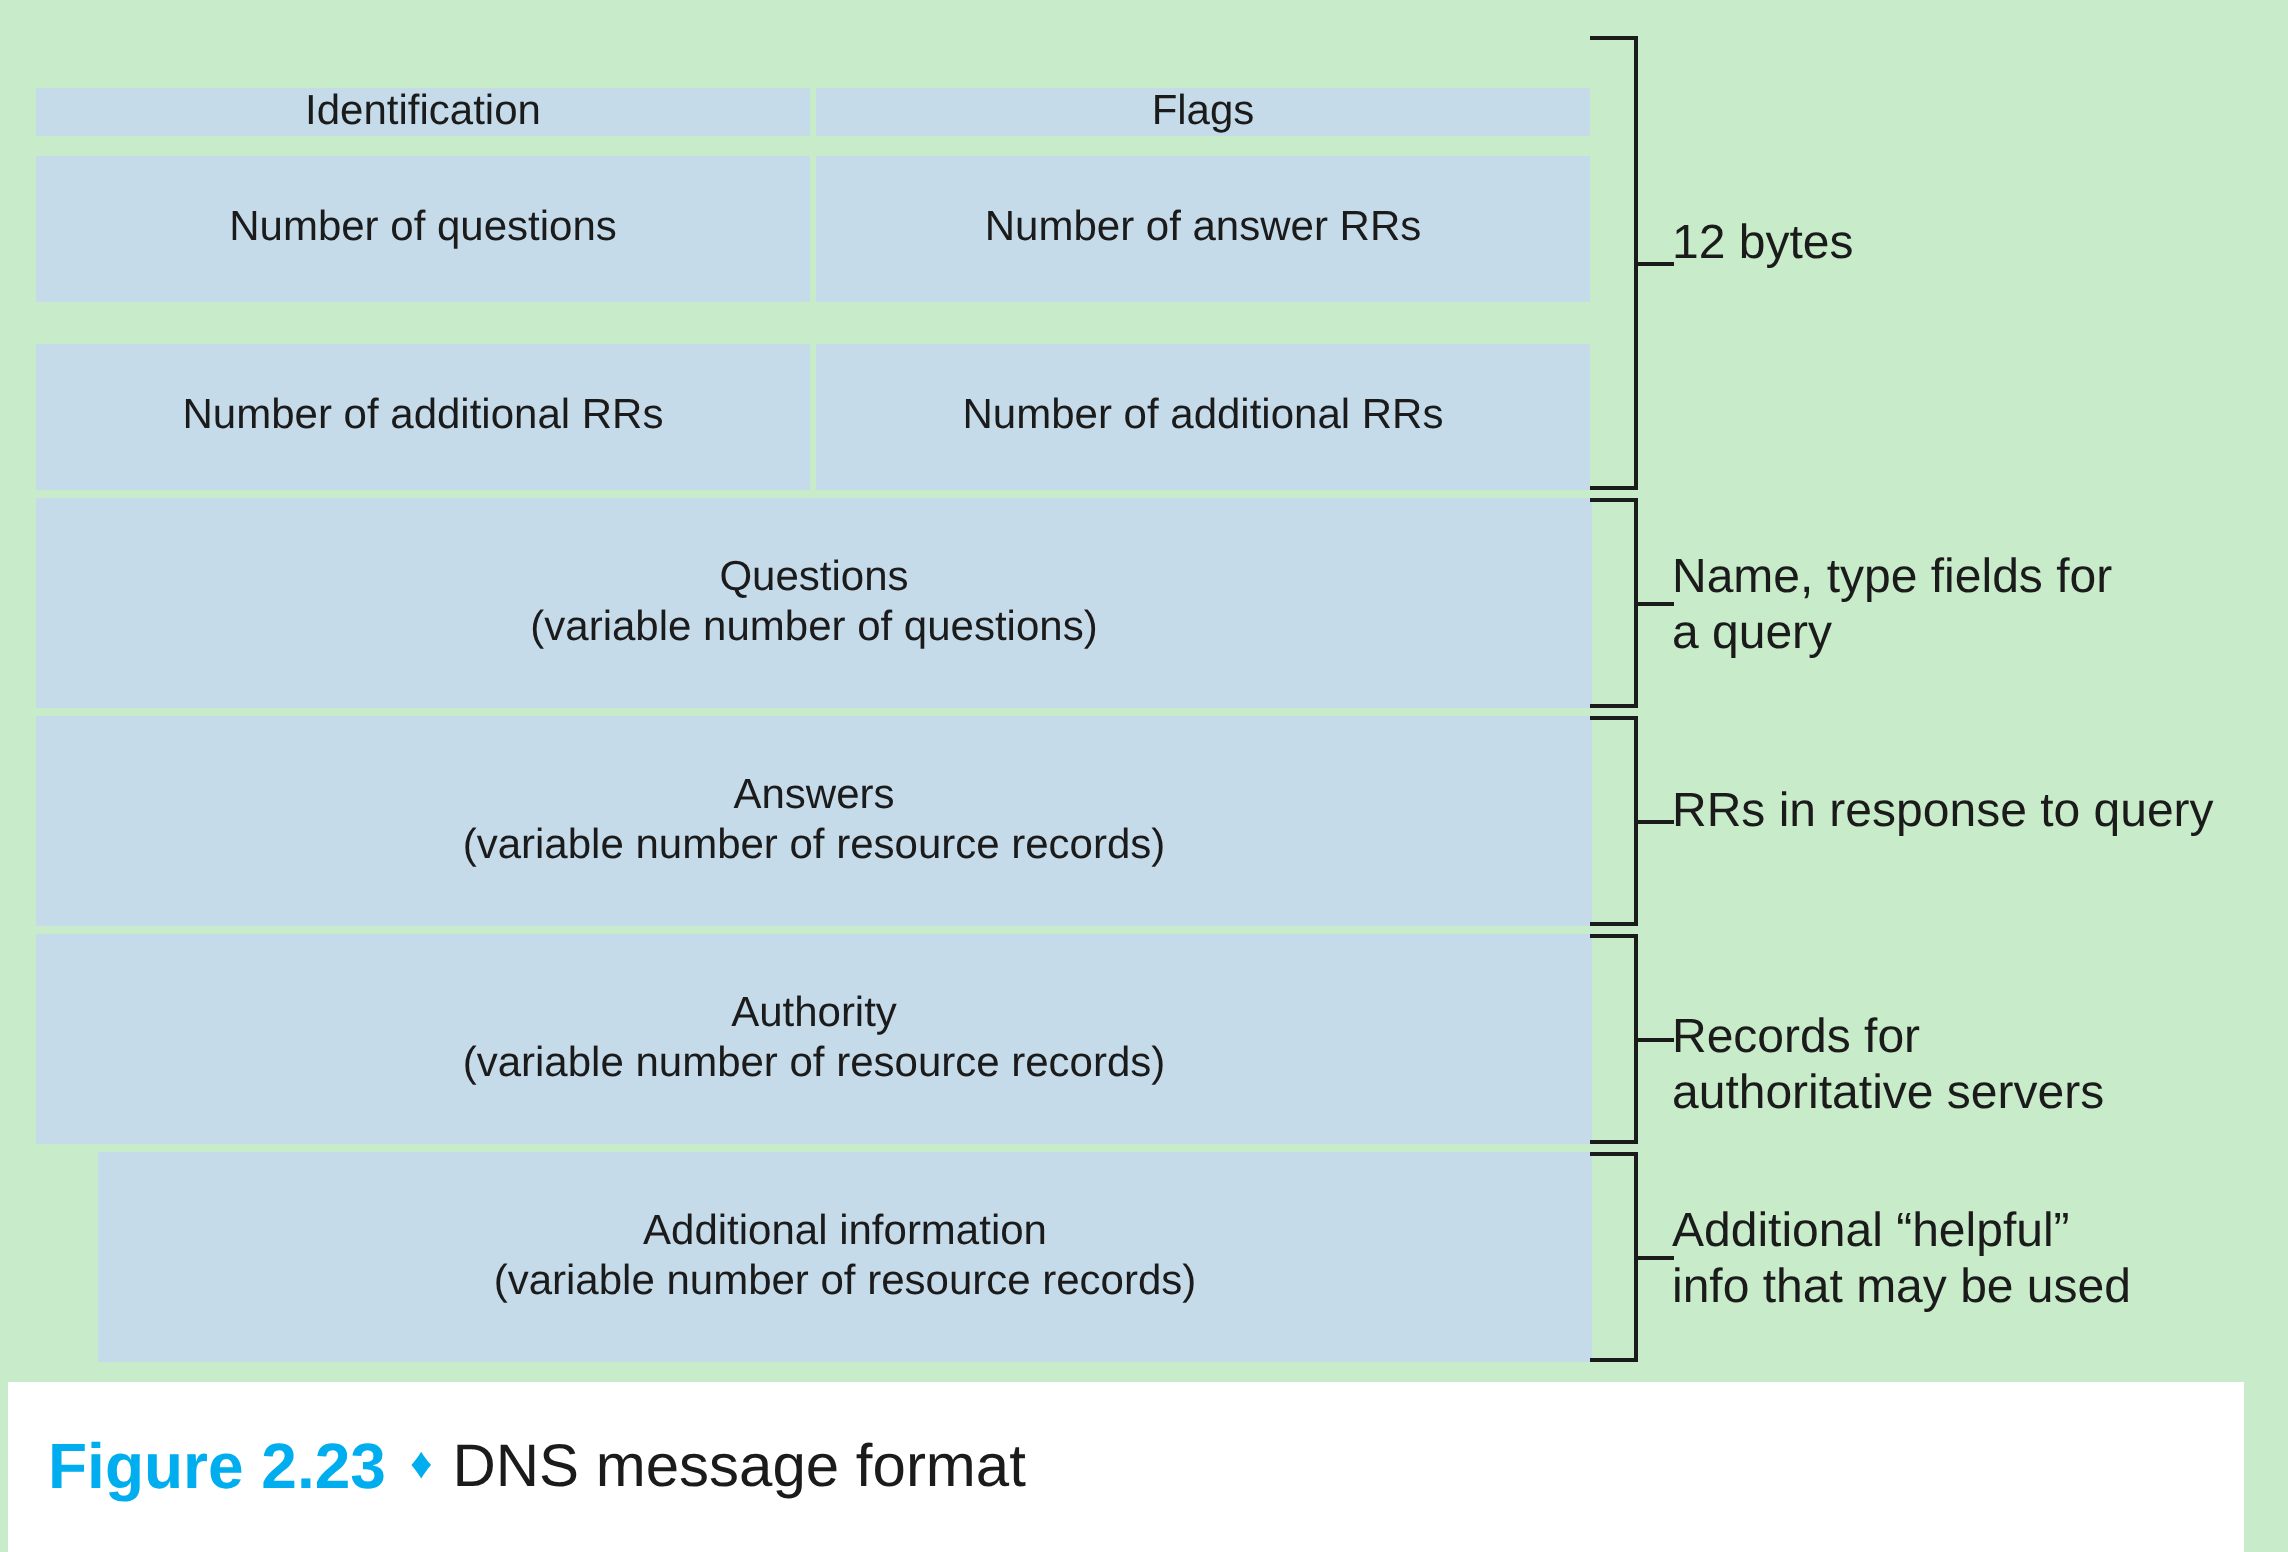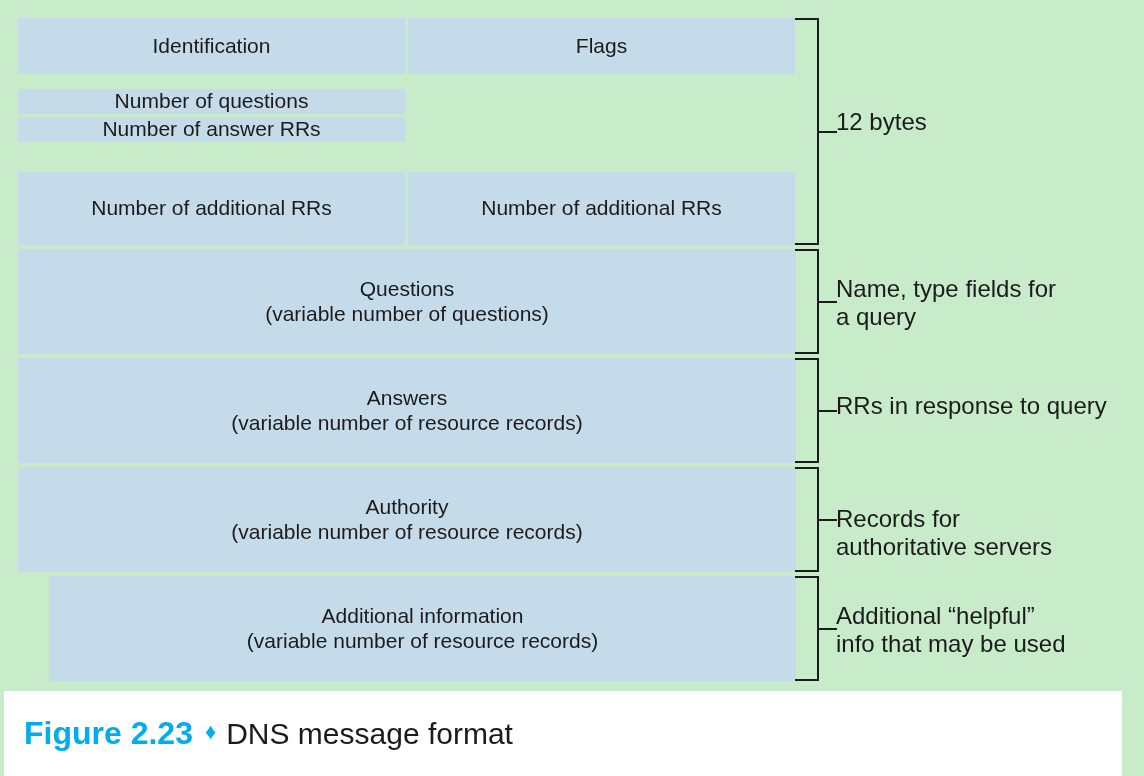--- a/index.html
+++ b/index.html
@@ -70,22 +70,22 @@
     font-size: 21px;
     font-weight: 400;
   }
 
   .cell .sub { font-size: 21px; }
 
   .half { width: 387px; }
   .full { width: 778px; }
 
   
-  .r-hdr1 { top: 0px;   height: 56px; }
-  .r-hdr2 { top: 71px;  height: 73px; flex-direction: column; }
+  .r-hdr1 { top: 10px;   height: 56px; align-items: center; }
+  .r-hdr2 { top: 60px;  height: 73px; }
   .r-hdr3 { top: 154px; height: 73px; }
 
   
   .r-q   { top: 231px; height: 105px; }
   .r-a   { top: 340px; height: 105px; }
   .r-au  { top: 449px; height: 105px; }
   .r-add { top: 558px; height: 105px; padding-left: 31px; }
 
   
   .bracket {

